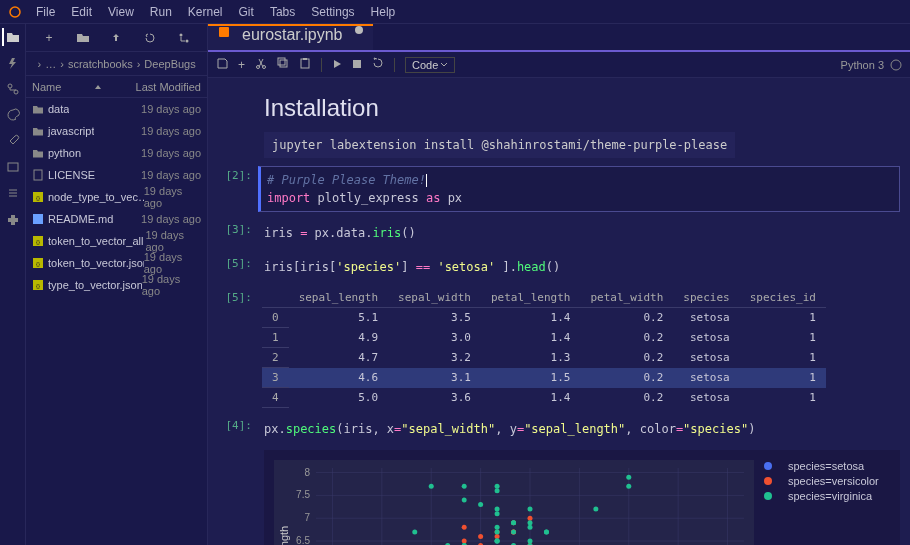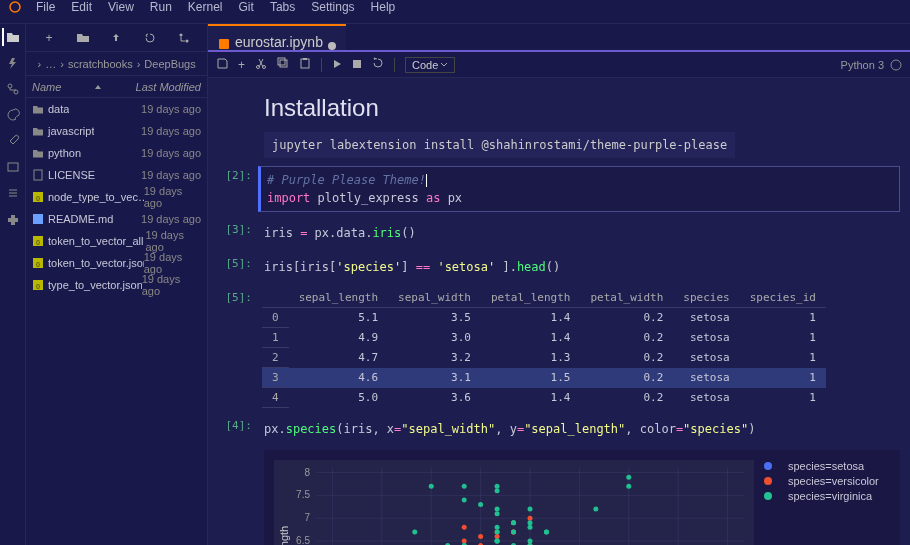--- a/index.html
+++ b/index.html
@@ -1,35 +1,35 @@
 <!DOCTYPE html>
 <html><head>
 <meta charset="utf-8">
 <style>
 * { margin: 0; padding: 0; box-sizing: border-box; }
 body { font-family: -apple-system, "Segoe UI", Arial, sans-serif; font-size: 12px; background: #19184a; color: #c8c8d8; width: 910px; height: 545px; overflow: hidden; }
-.menubar { height: 24px; background: #19184a; display: flex; align-items: flex-start; padding: 0 8px; border-bottom: 1px solid #28275a; }
+.menubar { height: 24px; background: #19184a; display: flex; align-items: center; padding: 0 8px; border-bottom: 1px solid #28275a; }
 .menu-item { padding: 3px 8px; color: #b8b8d0; cursor: pointer; font-size: 12px; }
 .left-sidebar { width: 26px; background: #19184a; border-right: 1px solid #28275a; display: flex; flex-direction: column; align-items: center; padding-top: 4px; gap: 8px; }
 .sidebar-icon { width: 18px; height: 18px; color: #888; display: flex; align-items: center; justify-content: center; cursor: pointer; }
 .sidebar-icon.active { color: #d0d0e0; border-left: 2px solid #fff; padding-left: 2px; margin-left: -4px;}
 .body-wrap { display: flex; height: calc(545px - 24px); }
 .file-panel { width: 182px; background: #19184a; border-right: 1px solid #28275a; display: flex; flex-direction: column; }
 .file-toolbar { height: 28px; display: flex; align-items: center; justify-content: space-around; padding: 0 6px; border-bottom: 1px solid #28275a; }
 .file-tool-btn { color: #aaa; width: 16px; height: 16px; display:flex; align-items:center; justify-content:center; cursor:pointer; }
 .breadcrumb { height: 24px; display: flex; align-items: center; padding: 0 6px; font-size: 11px; color: #999; gap: 4px; border-bottom: 1px solid #28275a; }
-.file-header { height: 22px; display: flex; align-items: center; justify-content: space-between; padding: 0 6px; border-bottom: 1px solid #28275a; font-size: 11px; color: #999; font-style: italic; }
+.file-header { height: 22px; display: flex; align-items: center; justify-content: space-between; padding: 0 6px; border-bottom: 1px solid #28275a; font-size: 11px; color: #999; }
 .file-list { flex: 1; overflow: auto; }
 .file-row { height: 22px; display: flex; align-items: center; justify-content: space-between; padding: 0 6px; font-size: 11px; cursor: pointer; }
 .file-name { display: flex; align-items: center; gap: 4px; overflow:hidden; white-space:nowrap; text-overflow:ellipsis;}
 .file-icon { width: 12px; height: 12px; flex-shrink:0;}
 .file-mod { color: #888; font-size: 11px; }
 .main-area { flex: 1; display: flex; flex-direction: column; background: #1e1d50; min-width: 0;}
 .tab-bar { height: 28px; display: flex; align-items: center; background: #19184a; border-bottom: 2px solid #6b5ad0; }
-.tab { height: 26px; padding: 0 10px; display: flex; align-items: flex-end; gap: 5px; background: #1e1d50; font-size: 14px; color: #ccc; cursor: pointer; border-top: 2px solid #ff7b00;}
+.tab { height: 26px; padding: 0 10px; display: flex; align-items: flex-start; gap: 12px; background: #1e1d50; font-size: 16px; color: #ccc; cursor: pointer; border-top: 2px solid #ff7b00;}
 .nb-toolbar { height: 26px; display: flex; align-items: center; justify-content: space-between; padding: 0 8px; border-bottom: 1px solid #28275a; background: #19184a;}
 .nb-tools-left { display: flex; align-items: center; gap: 10px; }
 .nb-tool-btn { color: #aaa; cursor: pointer; font-size: 12px; }
 .divider { width: 1px; height: 14px; background: #444; }
 .cell-type { background: #19184a; border: 1px solid #444; color: #ccc; padding: 1px 6px; font-size: 11px; display:flex; align-items:center; gap:2px;}
 .kernel-name { font-size: 11px; color: #999; padding-left: 12px; }
 .notebook { flex: 1; overflow: auto; padding: 10px 10px 10px 0; }
 .cell { display: flex; margin-bottom: 8px; }
 .prompt { width: 50px; text-align: right; padding-right: 6px; font-family: monospace; font-size: 11px; color: #5a8; padding-top: 3px;}
 .cell-content { flex: 1; min-width:0;}

